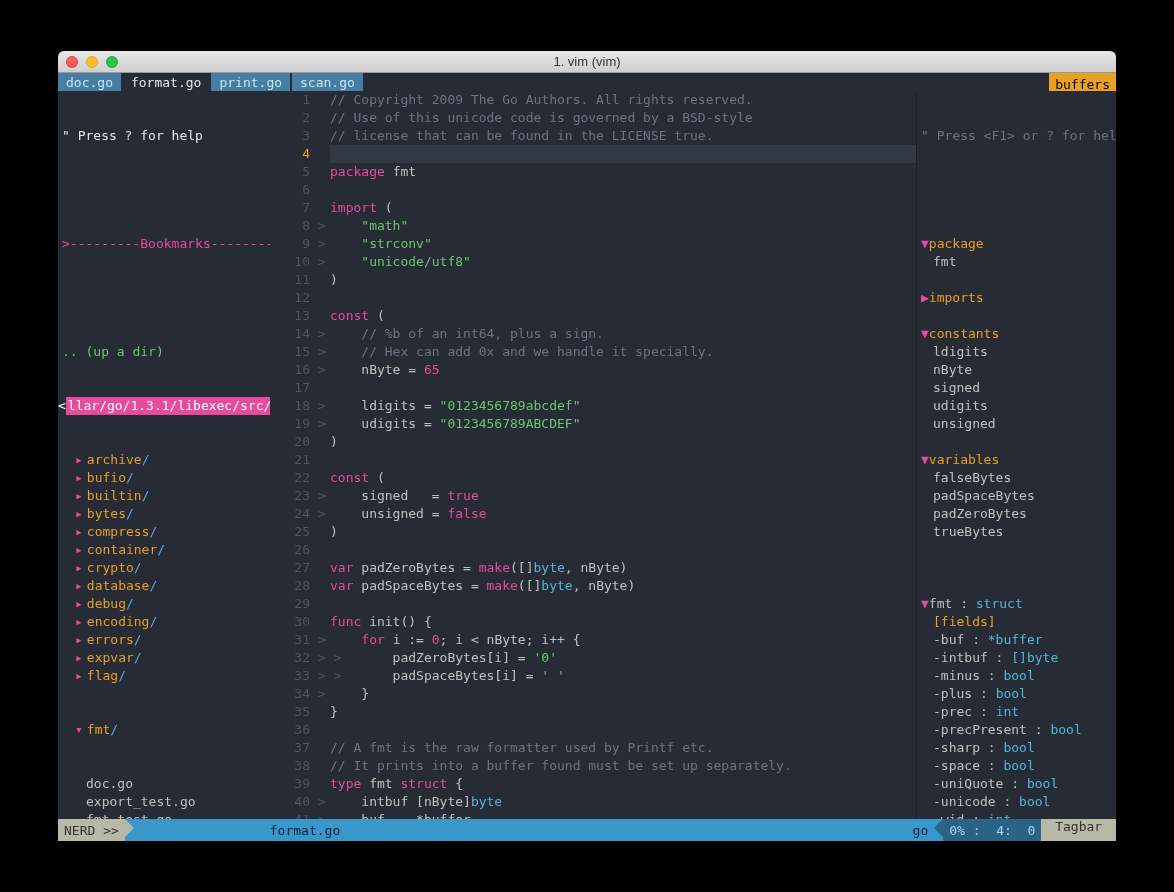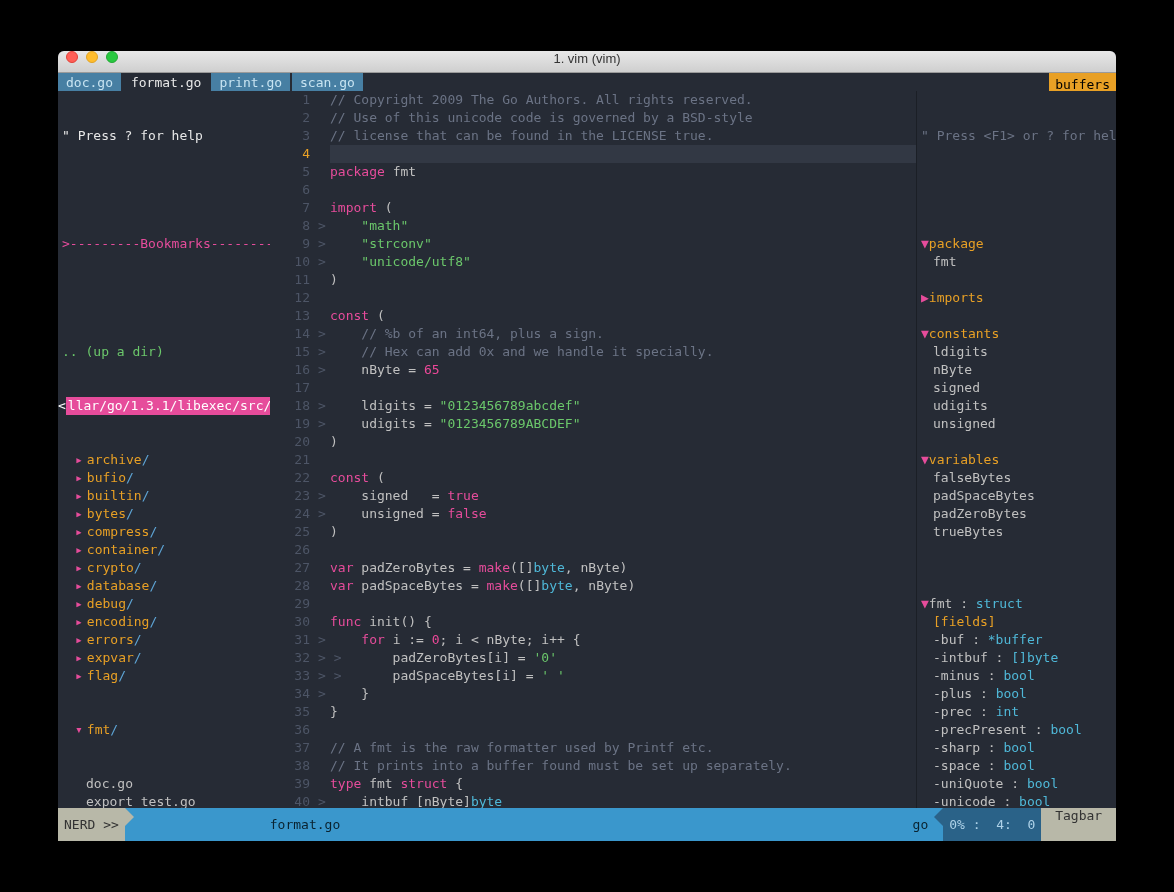--- a/index.html
+++ b/index.html
@@ -22,22 +22,22 @@
   box-shadow: 0 10px 40px rgba(0,0,0,0.7);
   display: flex;
   flex-direction: column;
   overflow: hidden;
 }
 .titlebar {
   height: 22px;
   background: linear-gradient(#e8e8e8, #cfcfcf);
   border-bottom: 1px solid #9a9a9a;
   display: flex;
-  align-items: flex-start;
-  padding: 0 8px;
+  align-items: center;
+  padding: 7px 8px;
   position: relative;
 }
 .traffic-lights { display: flex; gap: 8px; }
 .tl { width: 12px; height: 12px; border-radius: 50%; }
 .tl-red { background: #ff5f57; border: 0.5px solid #e14138; }
 .tl-yellow { background: #ffbd2e; border: 0.5px solid #e1a325; }
 .tl-green { background: #28c940; border: 0.5px solid #24a735; }
 .title-text {
   position: absolute;
   left: 50%;
@@ -140,21 +140,21 @@
 }
 .tagbar-help { color: #6b7385; padding: 0 4px; }
 .tag-section { padding-left: 4px; }
 .tri-down { color: #e64c9b; }
 .tag-header { color: #e8a025; }
 .tag-item { padding-left: 16px; color: #c0c0c0; }
 .tag-field-type { color: #4fb8d8; }
 .fields-label { color: #e8a025; }
 
 .statusbar {
-  height: 33px;
+  height: 22px;
   display: flex;
   background: #3a97cc;
   color: #0a2330;
   align-items: stretch;
 }
 .sb-seg {
   padding: 0 6px;
   display: flex;
   align-items: center;
 }

